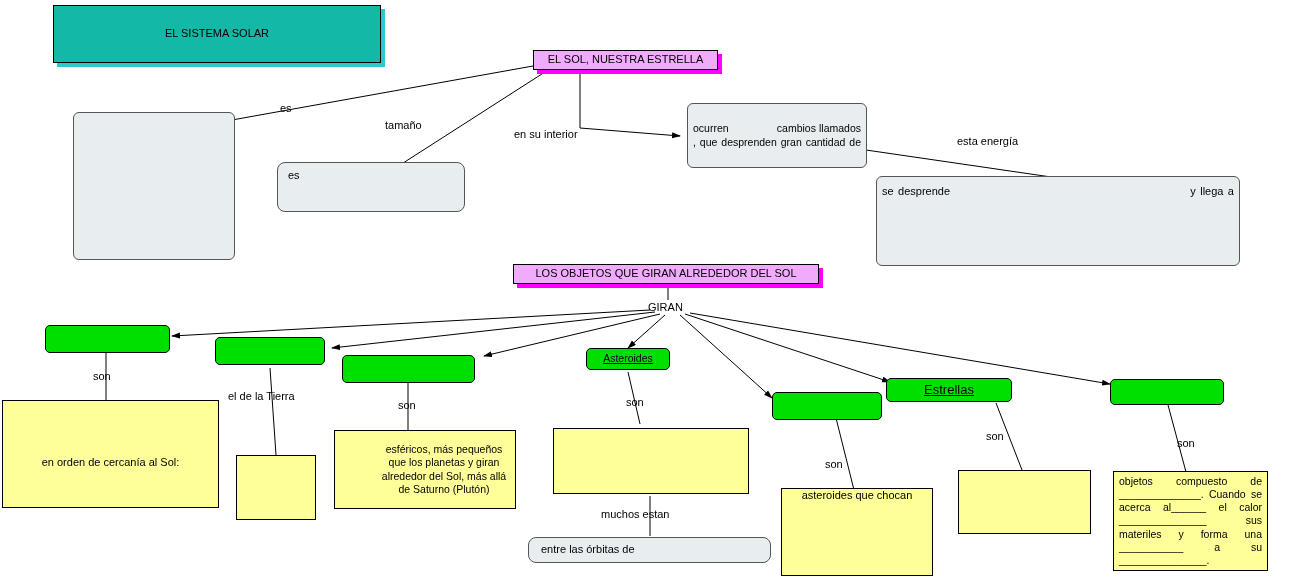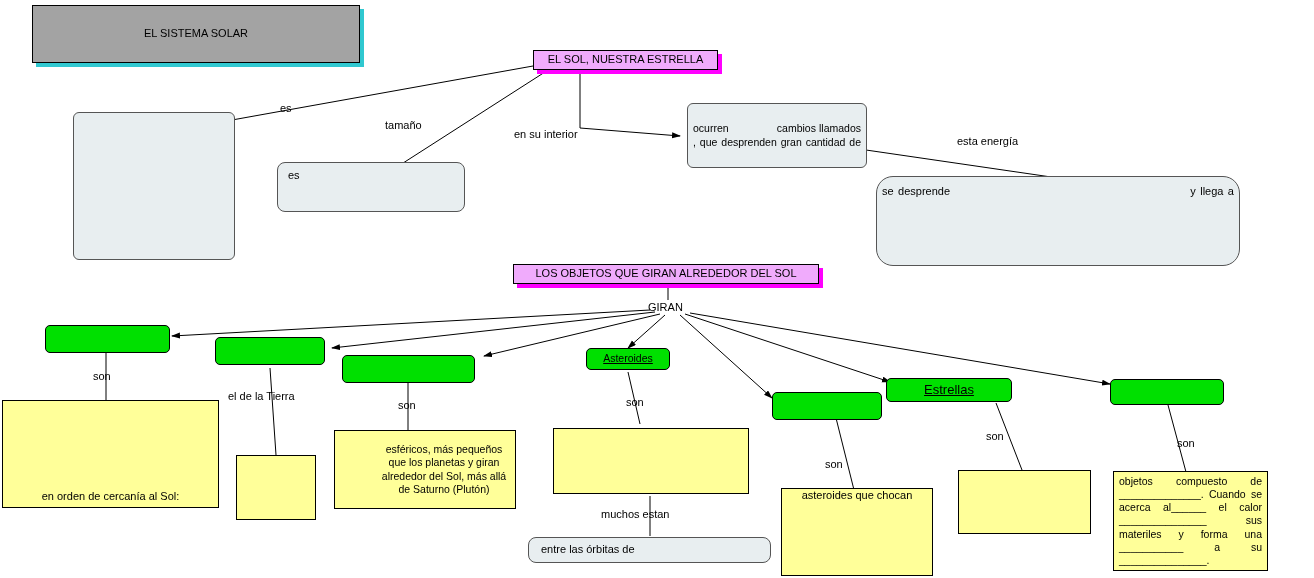--- a/index.html
+++ b/index.html
@@ -36,22 +36,23 @@
     align-items: center;
     justify-content: center;
     text-align: center;
     padding: 3px 5px;
     white-space: pre-wrap;
   }
   .yellow {
     background: #ffff99;
   }
   .yellow-shadow {
-    background: #a3a3a3;
+    background: #14b8a6;
     box-shadow: 4px 4px 0 0 #30c8d0;
+    margin-left: 21px;
   }
   .pink {
     background: #f0abfc;
     box-shadow: 4px 4px 0 0 #ff00ff;
     border: 1px solid #000000;
     font-size: 11px;
   }
   .green {
     background: #00e000;
     border: 1px solid #000000;
@@ -138,21 +139,21 @@
   </div>
 
   <div class="node gray left" style="left:277px; top:162px; width:188px; height:50px; align-items:flex-start; padding-top:6px; padding-left:10px;">
     <span>es</span>
   </div>
 
   <div class="node gray-sq" style="left:687px; top:103px; width:180px; height:65px; font-size:10.5px;">
     <span class="justify">ocurren                cambios llamados                  , que desprenden gran cantidad de</span>
   </div>
 
-  <div class="node gray-sq" style="left:876px; top:176px; width:364px; height:90px; align-items:flex-start; padding-top:8px; font-size:11px;border-radius:17px;">
+  <div class="node gray-sq" style="left:876px; top:176px; width:364px; height:90px; align-items:flex-start; padding-top:8px; font-size:11px;">
     <span class="justify">se desprende                                                      y llega a</span>
   </div>
 
   <div class="node pink" style="left:513px; top:264px; width:306px; height:20px;">
     <span>LOS OBJETOS QUE GIRAN ALREDEDOR DEL SOL</span>
   </div>
 
   <div class="edge-label" style="left:648px; top:301px;">
     <span>GIRAN</span>
   </div>
@@ -172,21 +173,21 @@
   <div class="node green" style="left:772px; top:392px; width:110px; height:28px;">
     <span></span>
   </div>
   <div class="node green" style="left:886px; top:378px; width:126px; height:24px; font-size:13px;">
     <span>Estrellas</span>
   </div>
   <div class="node green" style="left:1110px; top:379px; width:114px; height:26px;">
     <span></span>
   </div>
 
-  <div class="node yellow" style="left:2px; top:400px; width:217px; height:108px; align-items:flex-end; padding-top:20px;">
+  <div class="node yellow" style="left:2px; top:400px; width:217px; height:108px; align-items:center; padding-top:20px;">
     <span>en orden de cercanía al Sol:</span>
   </div>
   <div class="node yellow" style="left:236px; top:455px; width:80px; height:65px;">
     <span></span>
   </div>
   <div class="node yellow" style="left:334px; top:430px; width:182px; height:79px; font-size:10.5px;padding-left:43px;">
     <span>esféricos, más pequeños que los planetas y giran alrededor del Sol, más allá de Saturno (Plutón)</span>
   </div>
   <div class="node yellow" style="left:553px; top:428px; width:196px; height:66px;">
     <span></span>

